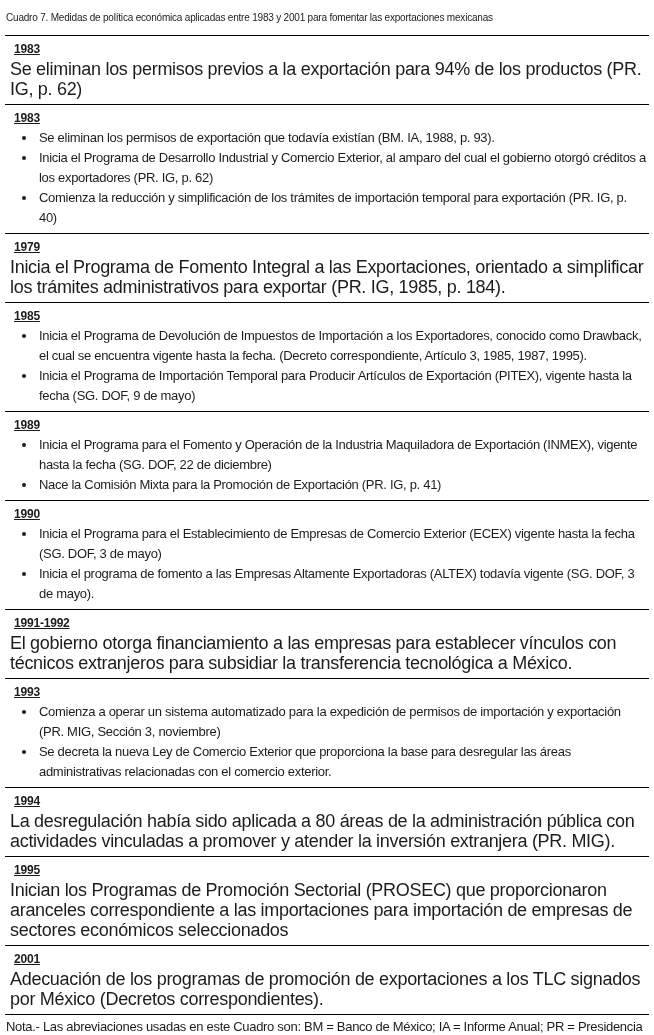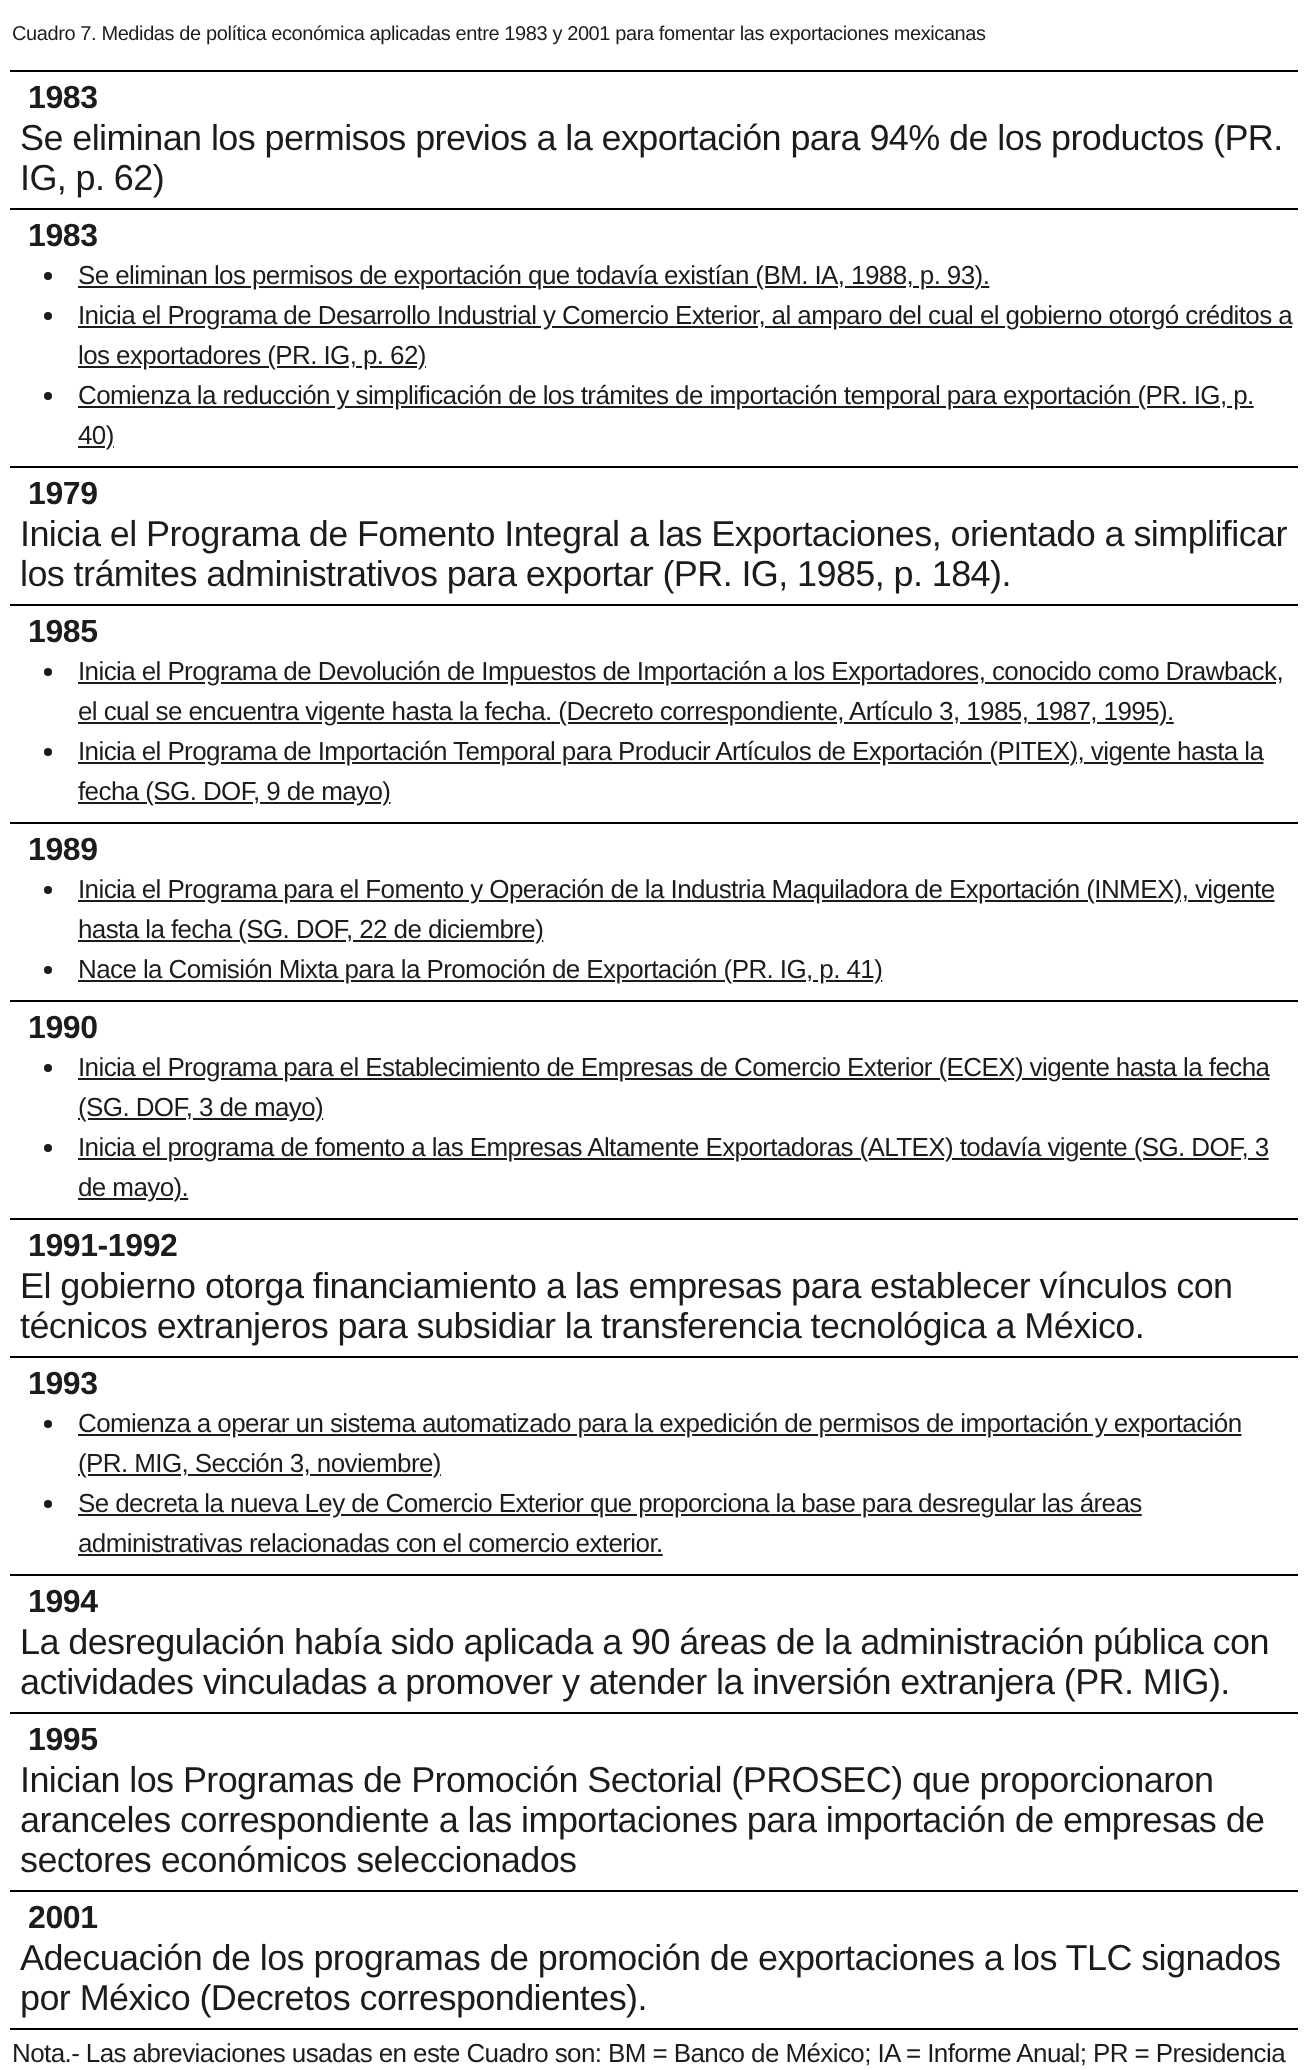--- a/index.html
+++ b/index.html
@@ -25,42 +25,42 @@
   }
   .sections {
     width: 100%;
   }
   .section {
     border-top: 1.5px solid #000000;
     padding: 3px 2px 5px 9px;
   }
   .year {
     font-weight: 700;
-    font-size: 16px;
+    font-size: 12px;
     line-height: 19px;
     letter-spacing: -0.2px;
     padding-top: 1px;
+    text-decoration: underline;
   }
   .para {
     font-size: 18px;
     line-height: 20px;
     letter-spacing: -0.3px;
     margin-left: -4px;
   }
   ul.bullets {
     margin: 0;
     padding: 0 0 0 23px;
     list-style-type: disc;
   }
   ul.bullets li {
     font-size: 13px;
     line-height: 20px;
     letter-spacing: -0.3px;
     padding-left: 2px;
-    text-decoration: underline;
   }
   .footer-block {
     border-top: 1.5px solid #000000;
     padding: 2px 2px 2px 1px;
   }
   .note, .source {
     font-size: 13px;
     line-height: 20px;
     letter-spacing: -0.3px;
   }
@@ -114,21 +114,21 @@
       </div>
       <div class="section">
         <div class="year">1993</div>
         <ul class="bullets">
           <li>Comienza a operar un sistema automatizado para la expedición de permisos de importación y exportación (PR. MIG, Sección 3, noviembre)</li>
           <li>Se decreta la nueva Ley de Comercio Exterior que proporciona la base para desregular las áreas administrativas relacionadas con el comercio exterior.</li>
         </ul>
       </div>
       <div class="section">
         <div class="year">1994</div>
-        <div class="para">La desregulación había sido aplicada a 90 áreas de la administración pública con actividades vinculadas a promover y atender la inversión extranjera (PR. MIG).</div>
+        <div class="para">La desregulación había sido aplicada a 80 áreas de la administración pública con actividades vinculadas a promover y atender la inversión extranjera (PR. MIG).</div>
       </div>
       <div class="section">
         <div class="year">1995</div>
         <div class="para">Inician los Programas de Promoción Sectorial (PROSEC) que proporcionaron aranceles correspondiente a las importaciones para importación de empresas de sectores económicos seleccionados</div>
       </div>
       <div class="section">
         <div class="year">2001</div>
         <div class="para">Adecuación de los programas de promoción de exportaciones a los TLC signados por México (Decretos correspondientes).</div>
       </div>
     </div>

